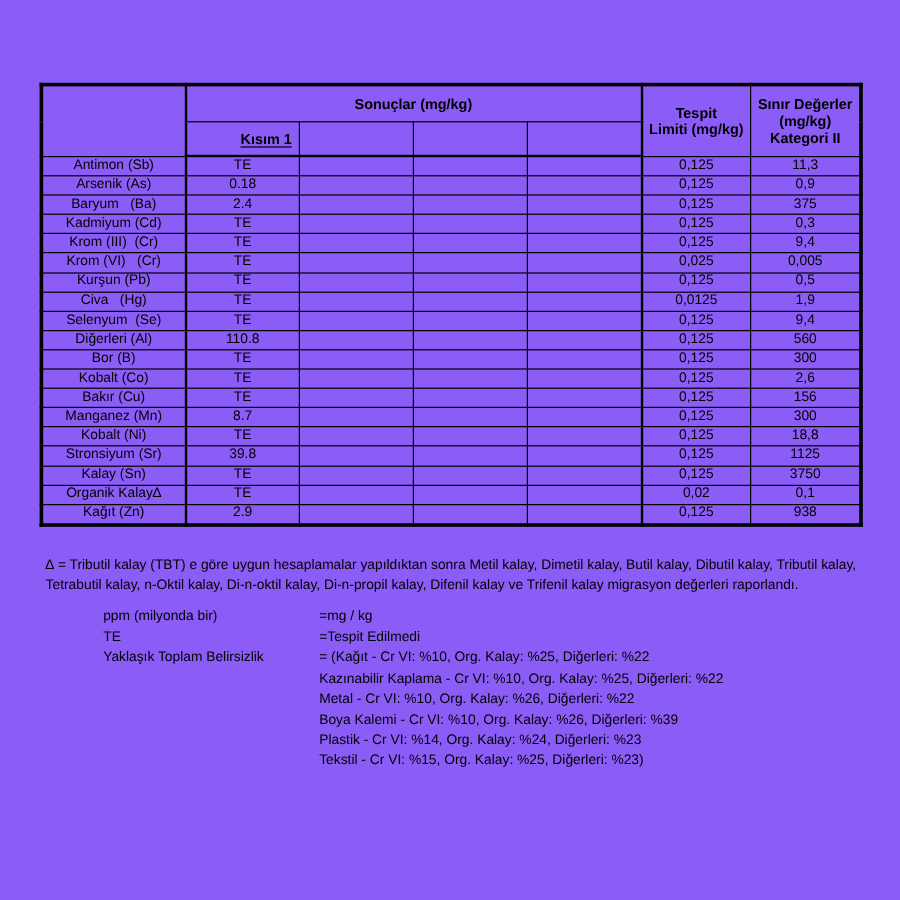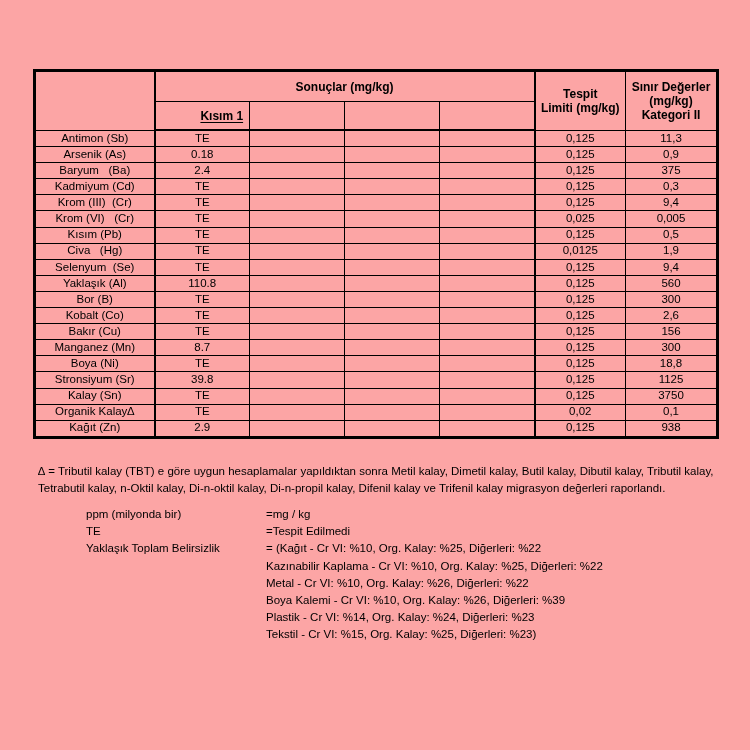--- a/index.html
+++ b/index.html
@@ -6,21 +6,21 @@
     margin: 0;
     padding: 0;
     background: #ffffff;
     font-family: "Liberation Sans", sans-serif;
     color: #000000;
   }
   .page {
     position: relative;
     width: 750px;
     height: 750px;
-    background: #fca5a5;
+    background: #8b5cf6;
     overflow: hidden;
   }
 
   
   .results-table-wrap {
     position: absolute;
     left: 33px;
     top: 69px;
   }
   table.results-table {
@@ -181,21 +181,21 @@
       <td class="name-cell">Krom (VI)   (Cr)</td>
       <td class="vthick">TE</td>
       <td></td>
       <td></td>
       <td></td>
       <td class="vthick">0,025</td>
       <td class="vthin2">0,005</td>
     </tr>
 
     <tr>
-      <td class="name-cell">Kısım (Pb)</td>
+      <td class="name-cell">Kurşun (Pb)</td>
       <td class="vthick">TE</td>
       <td></td>
       <td></td>
       <td></td>
       <td class="vthick">0,125</td>
       <td class="vthin2">0,5</td>
     </tr>
 
     <tr>
       <td class="name-cell">Civa   (Hg)</td>
@@ -211,21 +211,21 @@
       <td class="name-cell">Selenyum  (Se)</td>
       <td class="vthick">TE</td>
       <td></td>
       <td></td>
       <td></td>
       <td class="vthick">0,125</td>
       <td class="vthin2">9,4</td>
     </tr>
 
     <tr>
-      <td class="name-cell">Yaklaşık (Al)</td>
+      <td class="name-cell">Diğerleri (Al)</td>
       <td class="vthick">110.8</td>
       <td></td>
       <td></td>
       <td></td>
       <td class="vthick">0,125</td>
       <td class="vthin2">560</td>
     </tr>
 
     <tr>
       <td class="name-cell">Bor (B)</td>
@@ -261,21 +261,21 @@
       <td class="name-cell">Manganez (Mn)</td>
       <td class="vthick">8.7</td>
       <td></td>
       <td></td>
       <td></td>
       <td class="vthick">0,125</td>
       <td class="vthin2">300</td>
     </tr>
 
     <tr>
-      <td class="name-cell">Boya (Ni)</td>
+      <td class="name-cell">Kobalt (Ni)</td>
       <td class="vthick">TE</td>
       <td></td>
       <td></td>
       <td></td>
       <td class="vthick">0,125</td>
       <td class="vthin2">18,8</td>
     </tr>
 
     <tr>
       <td class="name-cell">Stronsiyum (Sr)</td>

